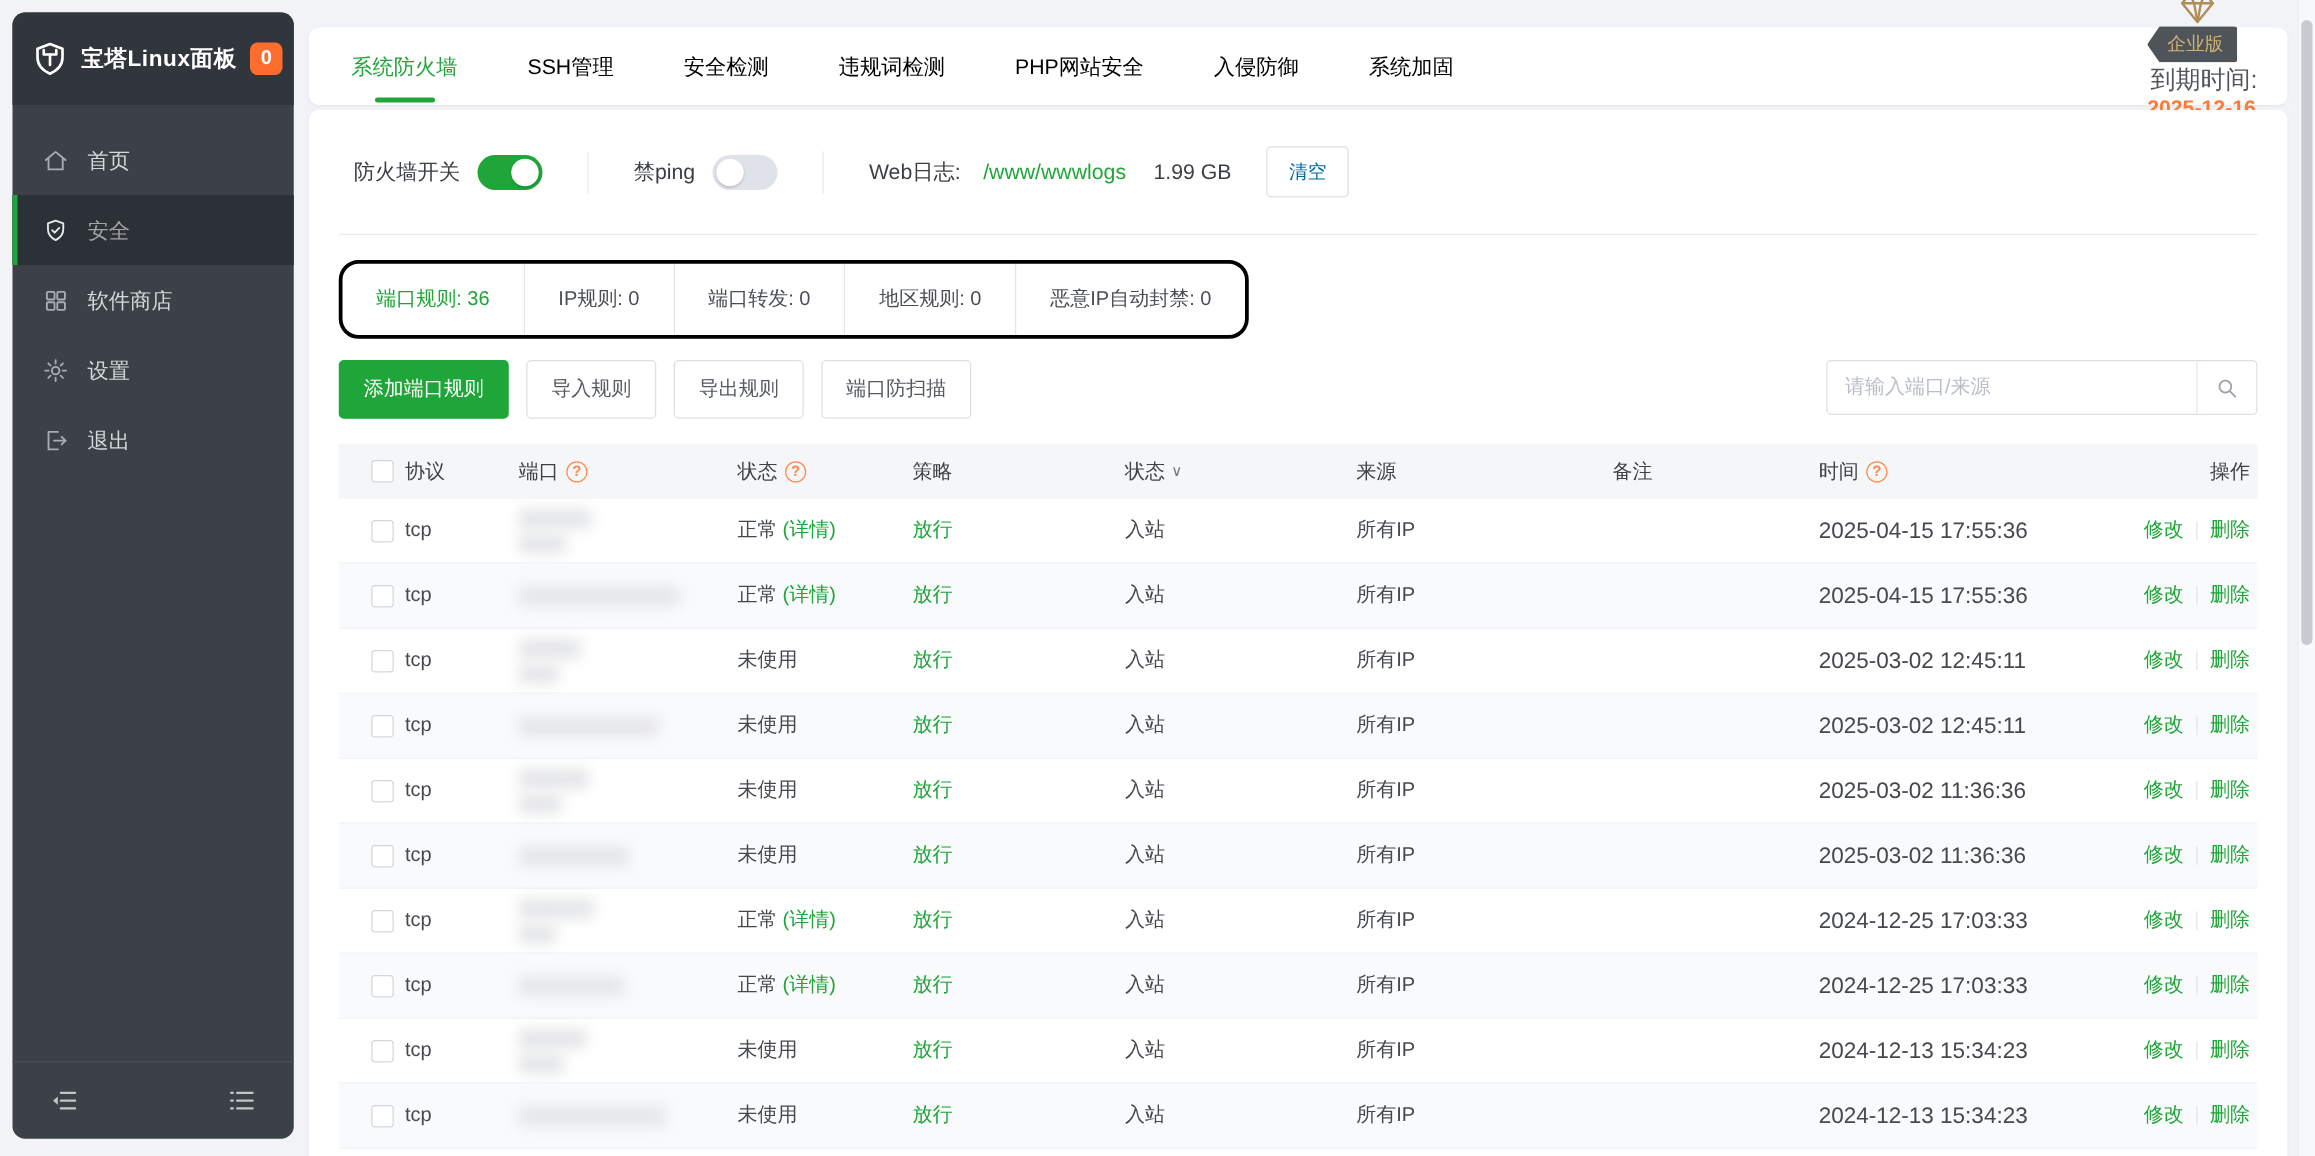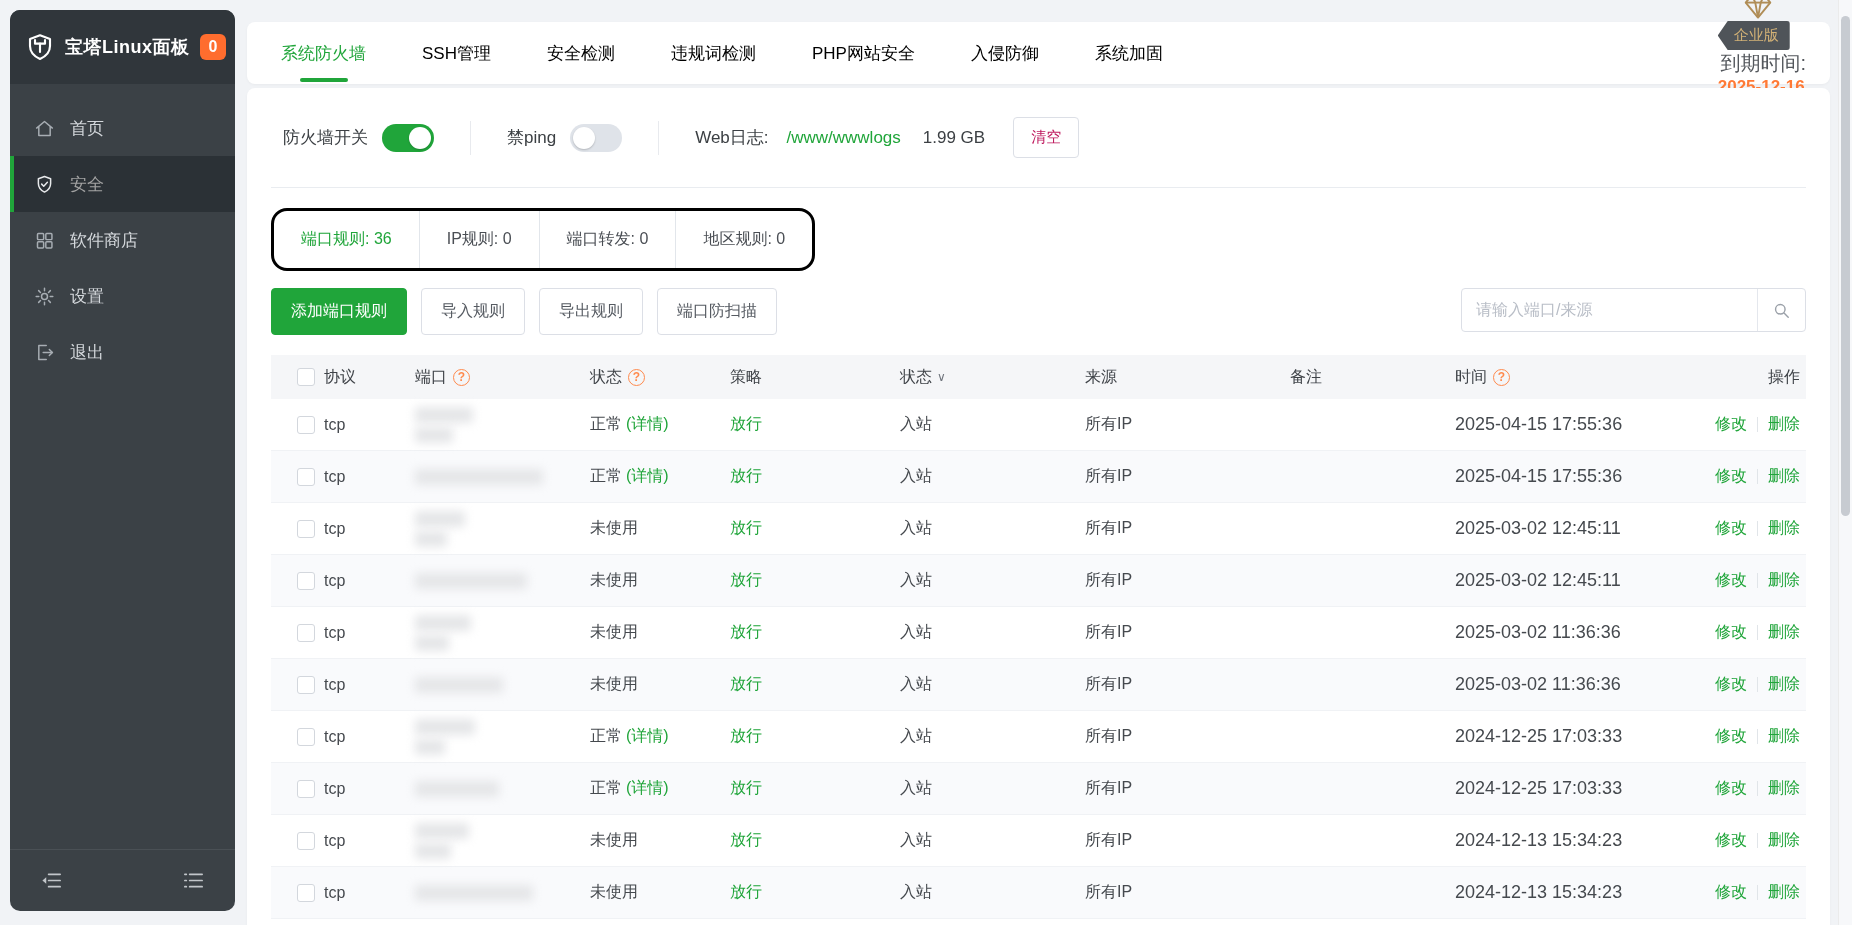--- a/index.html
+++ b/index.html
@@ -58,21 +58,21 @@
   .ctl-group { display:flex; align-items:center; gap:14px; font-size:17px; color:#3c4044; }
   .vdiv { width:1px; height:34px; background:#e8eaee; margin:0 36px; }
   .toggle { width:52px; height:28px; border-radius:14px; position:relative; cursor:pointer; }
   .toggle.on { background:#20a53a; }
   .toggle.off { background:#dfe3e9; }
   .toggle .knob { position:absolute; top:3px; width:22px; height:22px; border-radius:50%;
     background:#fff; box-shadow:0 1px 2px rgba(0,0,0,.2); }
   .toggle.on .knob { right:3px; }
   .toggle.off .knob { left:3px; }
   .weblog-path { color:#20a53a; margin:0 8px 0 4px; }
-  .btn-clear { margin-left:14px; background:#fff; border:1px solid #dcdfe6; color:#be185d;
+  .btn-clear { margin-left:14px; background:#fff; border:1px solid #dcdfe6; color:#0369a1;
     font-size:15px; border-radius:4px; padding:10px 17px; cursor:pointer;
     font-family:inherit; }
   .hdiv { height:1px; background:#e9ecf0; }
 
   .rule-tabs { margin-top:20px; display:inline-flex; border:3px solid #000000;
     border-radius:16px; overflow:hidden; background:#fff; }
   .rule-tab { padding:18px 27px; font-size:16px; color:#4a4e54; border-right:1px solid #e2e6eb;
     cursor:pointer; white-space:nowrap; }
   .rule-tab:last-child { border-right:none; }
   .rule-tab.active { color:#20a53a; }
@@ -251,20 +251,21 @@
     </div>
   </div>
 
   <div class="hdiv"></div>
 
   <div class="rule-tabs">
       <div class="rule-tab active">端口规则: 36</div>
       <div class="rule-tab">IP规则: 0</div>
       <div class="rule-tab">端口转发: 0</div>
       <div class="rule-tab">地区规则: 0</div>
+      <div class="rule-tab">恶意IP自动封禁: 0</div>
     </div>
 
   <div class="actions-row">
     <button class="btn btn-primary">添加端口规则</button>
     <button class="btn btn-outline">导入规则</button>
     <button class="btn btn-outline">导出规则</button>
     <button class="btn btn-outline">端口防扫描</button>
     <div class="search-box">
       <input type="text" placeholder="请输入端口/来源" style="">
       <span class="search-btn">

